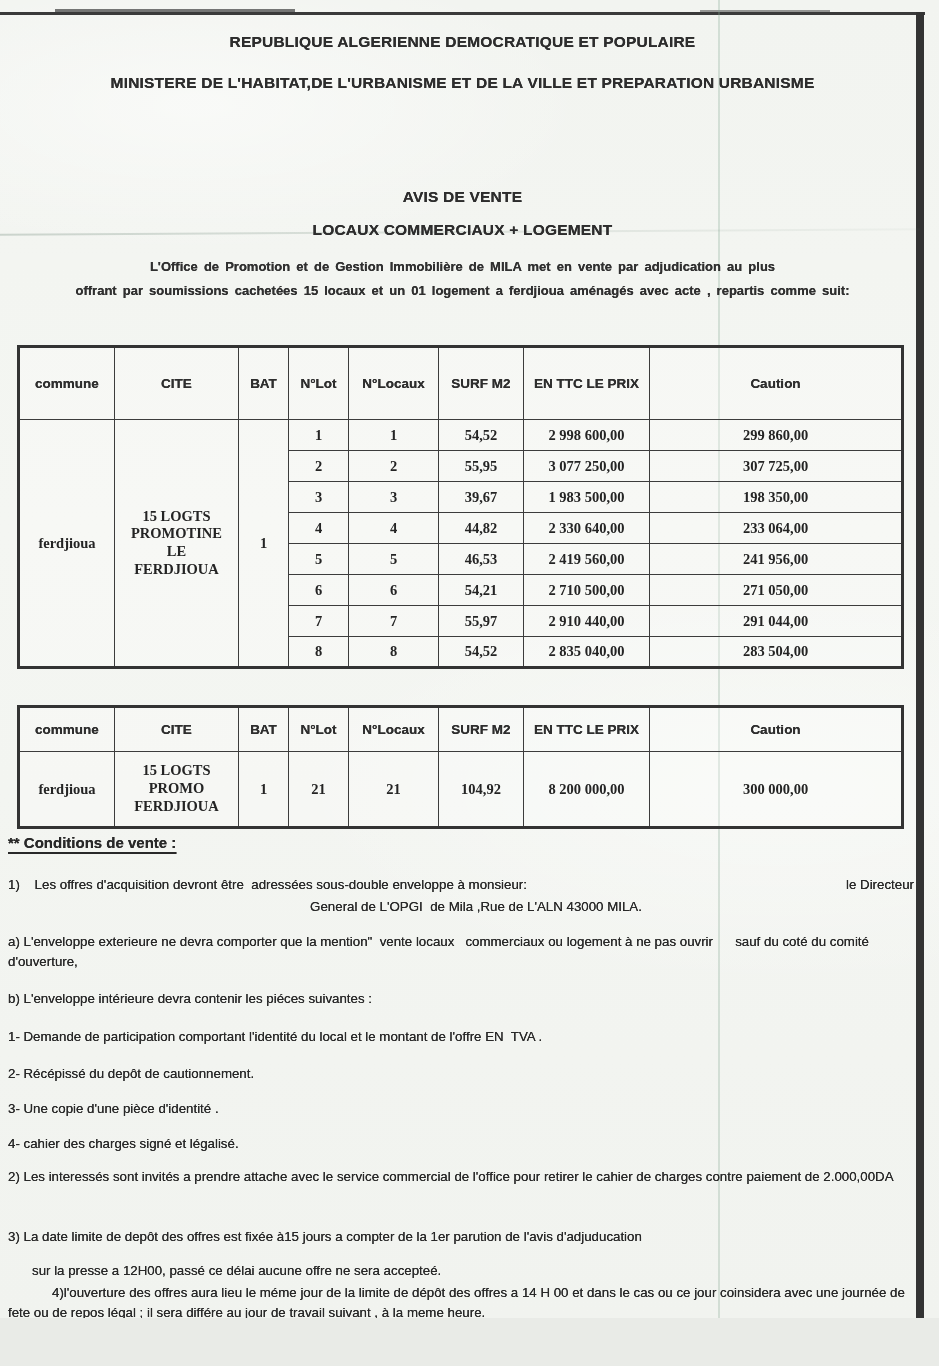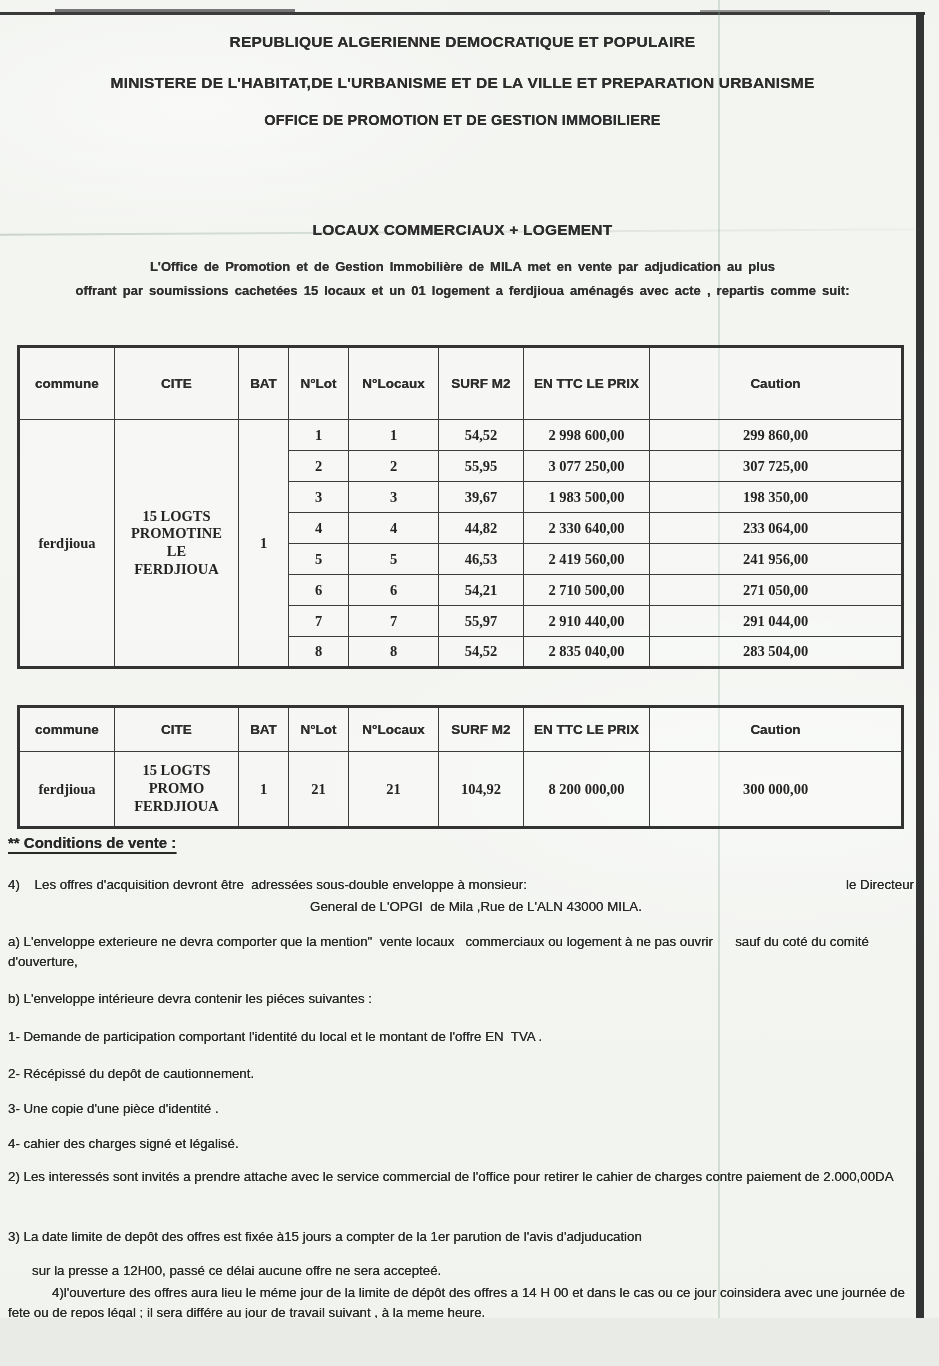--- a/index.html
+++ b/index.html
@@ -75,21 +75,21 @@
   <div class="top-border"></div>
   <div class="top-smudge"></div>
   <div class="top-smudge2"></div>
   <div class="right-border"></div>
   <div class="corner-tick"></div>
   <div class="crease-v"></div>
   <div class="crease-h"></div>
 
   <div class="hline h1">REPUBLIQUE ALGERIENNE DEMOCRATIQUE ET POPULAIRE</div>
   <div class="hline h2">MINISTERE DE L'HABITAT,DE L'URBANISME ET DE LA VILLE ET PREPARATION URBANISME</div>
-  <div class="hline h3">OFFICE DE PROMOTION ET DE GESTION IMMOBILIERE</div>
+  <div class="hline h5">AVIS DE VENTE</div>
   <div class="hline h6">LOCAUX COMMERCIAUX + LOGEMENT</div>
 
   <div class="intro i1">L'Office de Promotion et de Gestion Immobilière de MILA met en vente par adjudication au plus</div>
   <div class="intro i2">offrant par soumissions cachetées 15 locaux et un 01 logement a ferdjioua aménagés avec acte , repartis comme suit:</div>
 
   <table class="sale t1">
     <colgroup>
       <col style="width:96px">
         <col style="width:124px">
         <col style="width:50px">
@@ -212,21 +212,21 @@
         <td>104,92</td>
         <td class="prix">8 200 000,00</td>
         <td class="caution">300 000,00</td>
       </tr>
     </tbody>
   </table>
 
   <div class="conds">
     <p class="c-title">** Conditions de vente :</p>
     <p class="c-p1">
-      <span>4)    Les offres d'acquisition devront être  adressées sous-double enveloppe à monsieur:</span>
+      <span>1)    Les offres d'acquisition devront être  adressées sous-double enveloppe à monsieur:</span>
       <span>le Directeur</span>
     </p>
     <p class="c-p1b">General de L'OPGI  de Mila ,Rue de L'ALN 43000 MILA.</p>
     <p class="c-pa">a) L'enveloppe exterieure ne devra comporter que la mention"  vente locaux   commerciaux ou logement à ne pas ouvrir      sauf du coté du comité d'ouverture,</p>
     <p class="c-pb">b) L'enveloppe intérieure devra contenir les piéces suivantes :</p>
     <p class="c-i1">1- Demande de participation comportant l'identité du local et le montant de l'offre EN  TVA .</p>
     <p class="c-i2">2- Récépissé du depôt de cautionnement.</p>
     <p class="c-i3">3- Une copie d'une pièce d'identité .</p>
     <p class="c-i4">4- cahier des charges signé et légalisé.</p>
     <p class="c-p2">2) Les interessés sont invités a prendre attache avec le service commercial de l'office pour retirer le cahier de charges contre paiement de 2.000,00DA</p>

